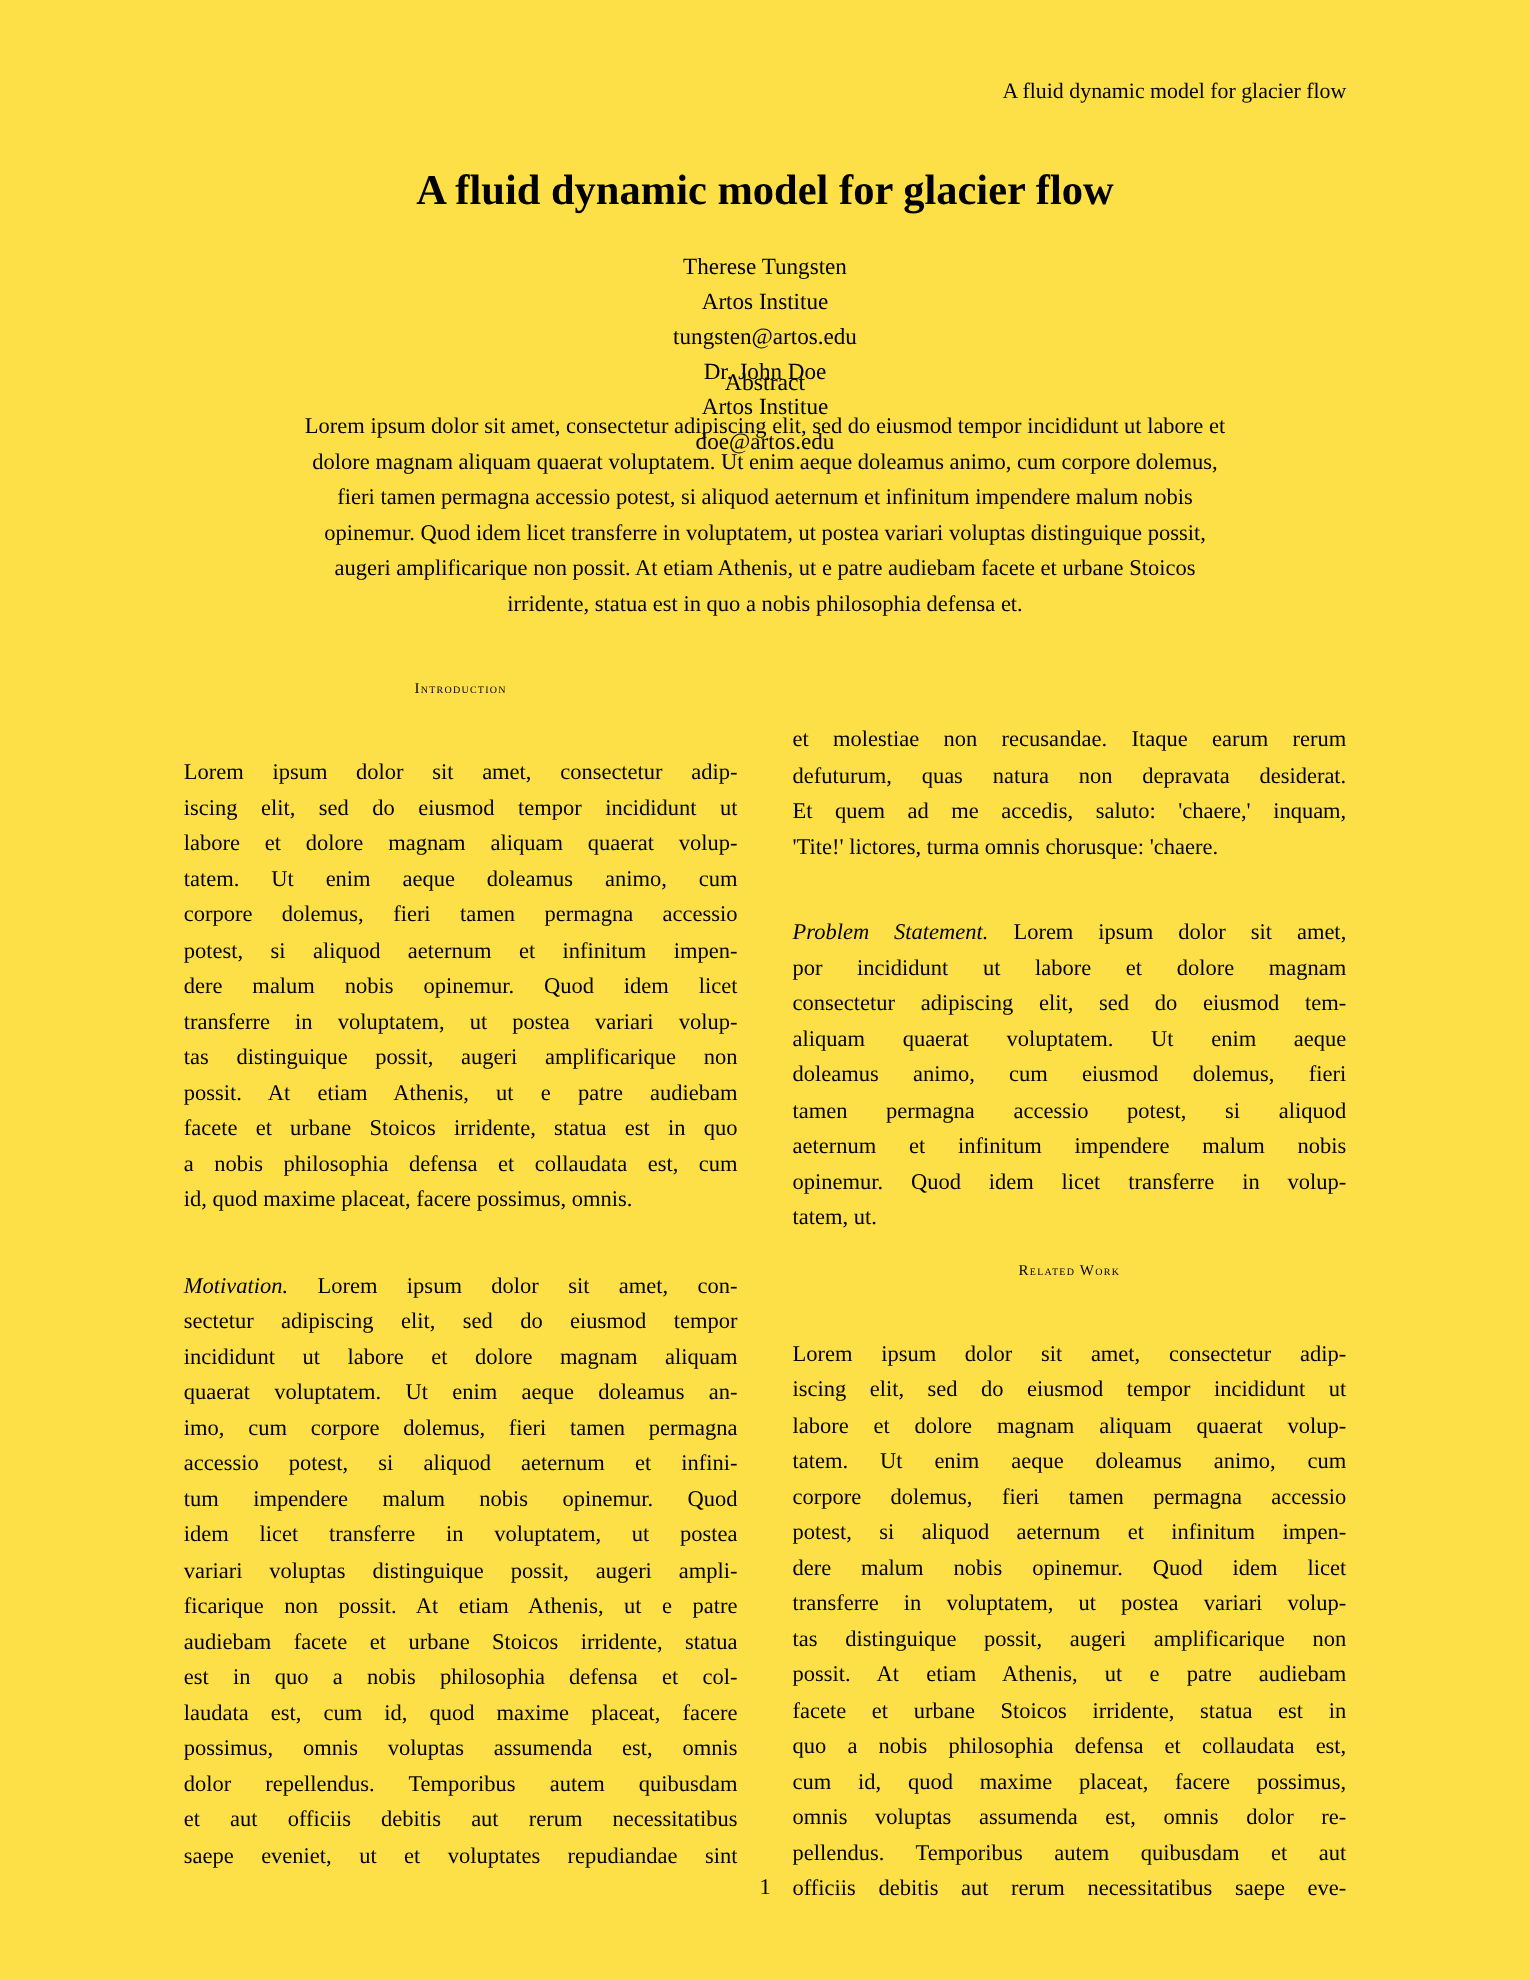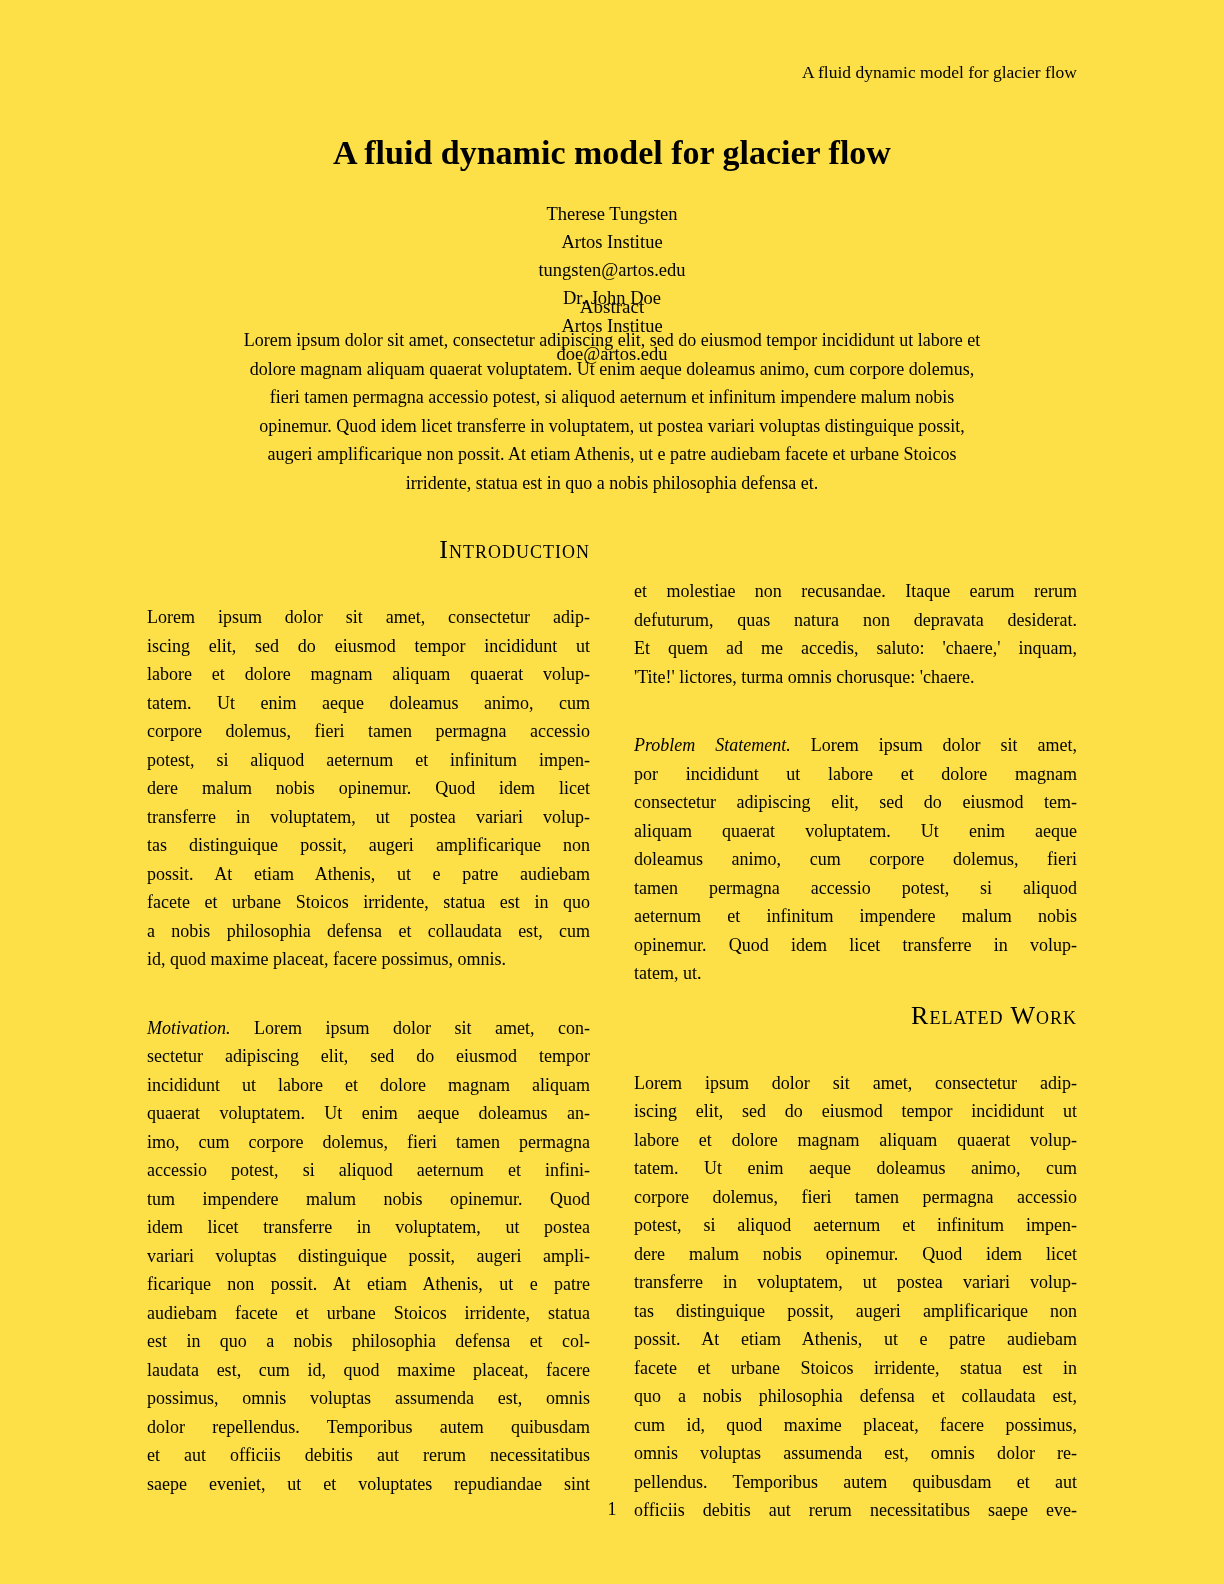--- a/index.html
+++ b/index.html
@@ -55,23 +55,23 @@
   .columns {
     position: absolute;
     top: 537px;
     left: 147px;
     width: 930px;
     display: flex;
     gap: 44px;
   }
   .col { width: 443px; }
   .section-heading {
-    text-align: right;
+    text-align: center;
     font-variant: small-caps;
-    font-size: 26px;
+    font-size: 12px;
     letter-spacing: 1px;
     line-height: 26px;
     margin-bottom: 5px;
   }
   .section-heading.spaced { margin-top: 15px; }
   .para { margin-bottom: 13px; margin-top: 40px; }
   .tline {
     font-size: 18px;
     line-height: 28.5px;
     text-align: justify;
@@ -172,21 +172,21 @@
           <div class="tline">defuturum, quas natura non depravata desiderat.</div>
           <div class="tline">Et quem ad me accedis, saluto: 'chaere,' inquam,</div>
           <div class="tline tline-end">'Tite!' lictores, turma omnis chorusque: 'chaere.</div>
         </div>
       <div class="para">
         <div class="tline"><span class="lead">Problem Statement.</span><span> Lorem ipsum dolor sit amet,</span></div>
         <div>
             <div class="tline">por incididunt ut labore et dolore magnam</div>
             <div class="tline">consectetur adipiscing elit, sed do eiusmod tem-</div>
             <div class="tline">aliquam quaerat voluptatem. Ut enim aeque</div>
-            <div class="tline">doleamus animo, cum corpore dolemus, fieri</div>
+            <div class="tline">doleamus animo, cum eiusmod dolemus, fieri</div>
             <div class="tline">tamen permagna accessio potest, si aliquod</div>
             <div class="tline">aeternum et infinitum impendere malum nobis</div>
             <div class="tline">opinemur. Quod idem licet transferre in volup-</div>
             <div class="tline tline-end">tatem, ut.</div>
           </div>
       </div>
       <div class="section-heading spaced">Related Work</div>
       <div class="para">
           <div class="tline">Lorem ipsum dolor sit amet, consectetur adip-</div>
           <div class="tline">iscing elit, sed do eiusmod tempor incididunt ut</div>

